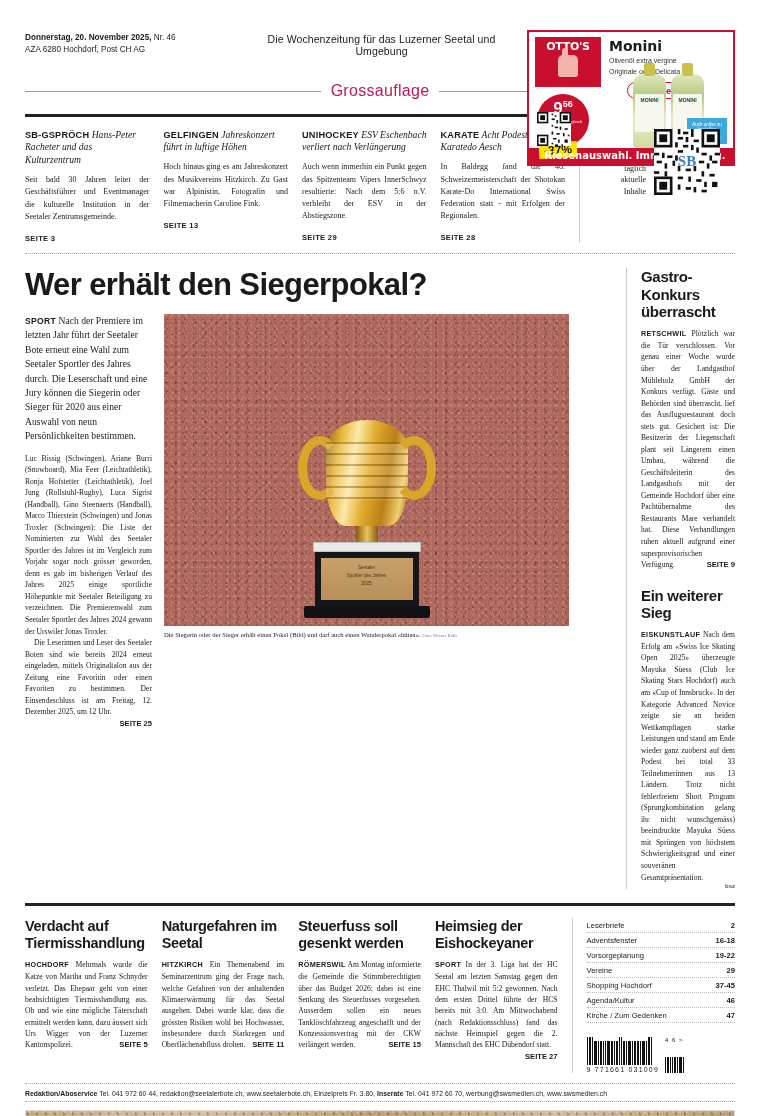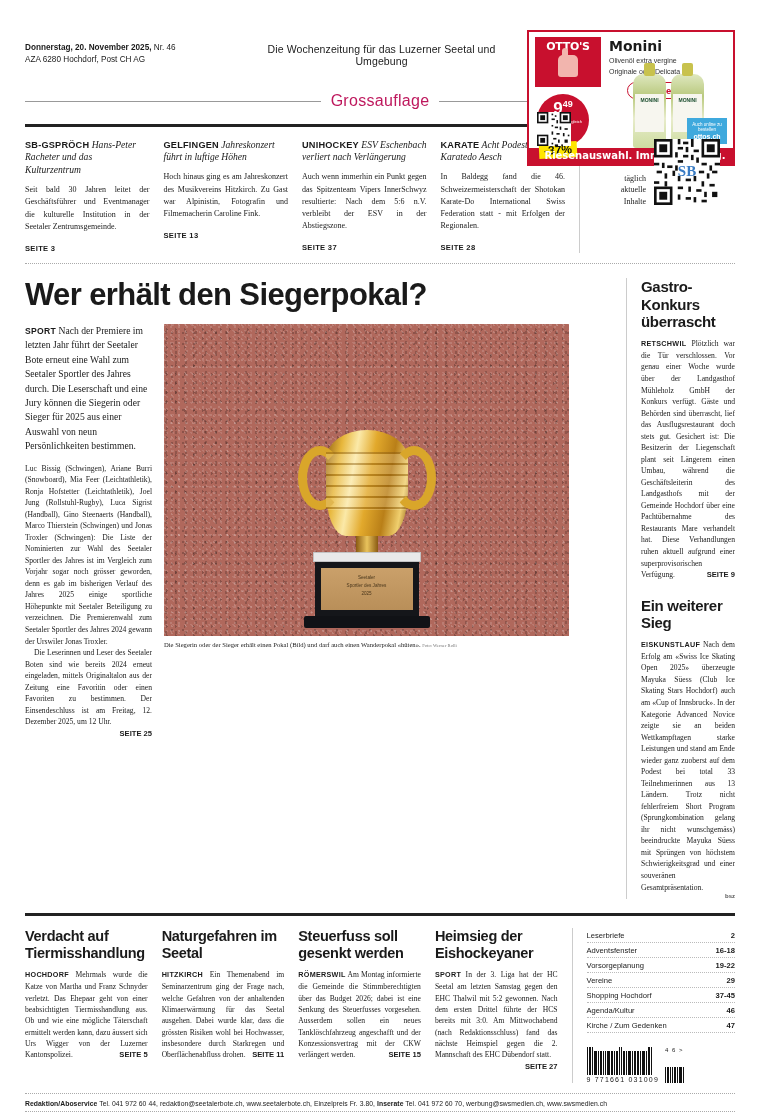--- a/index.html
+++ b/index.html
@@ -4,21 +4,21 @@
 <style>
   * { box-sizing: border-box; }
   html, body { margin: 0; padding: 0; }
   body {
     width: 760px; height: 1116px;
     background: #ffffff;
     font-family: "Liberation Sans", sans-serif;
     color: #1a1a1a;
     overflow: hidden;
   }
-  .page { width: 760px; height: 888px; position: relative; padding: 14px 25px; }
+  .page { width: 760px; height: 888px; position: relative; padding: 4px 25px; }
 
   
   .topline { display: flex; align-items: flex-start; padding-top: 28px; height: 52px; }
   .topline-left { width: 215px; font-size: 8.2px; line-height: 1.45; }
   .topline-left .d1 b { font-weight: bold; }
   .topline-left .d1 .nr { font-weight: normal; }
   .topline-center { flex: 1; text-align: center; font-size: 10.5px; padding-top: 1px; letter-spacing: .1px; }
   .topline-right { width: 212px; }
 
   
@@ -253,21 +253,21 @@
         <div class="lbl">
           <div class="bn">MONINI</div>
         </div>
       </div>
       <div class="bottle bottle2">
         <div class="lbl">
           <div class="bn">MONINI</div>
         </div>
       </div>
       <div class="ottos-price">
-        <div class="pv"><span>9</span><sup>49</sup></div>
+        <div class="pv"><span>9</span><sup>56</sup></div>
         <div class="pk"><span>Konkurrenzvergleich</span>
           <b>16.–</b></div>
       </div>
       <div class="ottos-disc">-37%</div>
       <svg class="ottos-qr" viewBox="0 0 21 21">
         <rect width="21" height="21" fill="#fff"></rect>
         <g fill="#111">
           <rect x="0" y="0" width="7" height="7"></rect>
             <rect x="1" y="1" width="5" height="5" fill="#fff"></rect>
             <rect x="2" y="2" width="3" height="3"></rect>
@@ -330,21 +330,21 @@
       </div>
       <div class="teaser-body">Hoch hinaus ging es am Jahreskonzert des Musikvereins Hitzkirch. Zu Gast war Alpinistin, Fotografin und Filmemacherin Caroline Fink.</div>
       <span class="teaser-page">SEITE 13</span>
     </div>
     <div class="teaser">
       <div class="teaser-head">
         <span class="kicker">UNIHOCKEY</span>
         <span>ESV Eschenbach verliert nach Verlängerung</span>
       </div>
       <div class="teaser-body">Auch wenn immerhin ein Punkt gegen das Spitzenteam Vipers InnerSchwyz resultierte: Nach dem 5:6 n.V. verbleibt der ESV in der Abstiegszone.</div>
-      <span class="teaser-page">SEITE 37</span>
+      <span class="teaser-page">SEITE 29</span>
     </div>
     <div class="teaser">
       <div class="teaser-head">
         <span class="kicker">KARATE</span>
         <span>Acht Podestplätze für Karatedo Aesch</span>
       </div>
       <div class="teaser-body">In Baldegg fand die 46. Schweizermeisterschaft der Shotokan Karate-Do International Swiss Federation statt - mit Erfolgen der Regionalen.</div>
       <span class="teaser-page">SEITE 28</span>
     </div>
     <div class="online-box">
@@ -418,21 +418,21 @@
   </div>
   <div class="hr-dot"></div>
 
   <div class="main">
     <div class="main-left">
       <div class="headline">Wer erhält den Siegerpokal?</div>
       <div class="lead-cols">
         <div class="lead-col">
           <div class="lead-intro">
             <span class="kick">SPORT</span>
-            <span>Nach der Premiere im letzten Jahr führt der Seetaler Bote erneut eine Wahl zum Seetaler Sportler des Jahres durch. Die Leserschaft und eine Jury können die Siegerin oder Sieger für 2025 aus einer Auswahl von neun Persönlichkeiten bestimmen.</span>
+            <span>Nach der Premiere im letzten Jahr führt der Seetaler Bote erneut eine Wahl zum Seetaler Sportler des Jahres durch. Die Leserschaft und eine Jury können die Siegerin oder Sieger für 2020 aus einer Auswahl von neun Persönlichkeiten bestimmen.</span>
           </div>
           <div class="lead-text">
             <p>Luc Bissig (Schwingen), Ariane Burri (Snowboard), Mia Feer (Leichtathletik), Ronja Hofstetter (Leichtathletik), Joel Jung (Rollstuhl-Rugby), Luca Sigrist (Handball), Gino Steenaerts (Handball), Marco Thierstein (Schwingen) und Jonas Troxler (Schwingen): Die Liste der Nominierten zur Wahl des Seetaler Sportler des Jahres ist im Vergleich zum Vorjahr sogar noch grösser geworden, denn es gab im bisherigen Verlauf des Jahres 2025 einige sportliche Höhepunkte mit Seetaler Beteiligung zu verzeichnen. Die Premierenwahl zum Seetaler Sportler des Jahres 2024 gewann der Urswiler Jonas Troxler.</p>
             <p><span>Die Leserinnen und Leser des Seetaler Boten sind wie bereits 2024 erneut eingeladen, mittels Originaltalon aus der Zeitung eine Favoritin oder einen Favoriten zu bestimmen. Der Einsendeschluss ist am Freitag, 12. Dezember 2025, um 12 Uhr.</span>
               <span class="seite-inline" style="float:right">SEITE 25</span></p>
           </div>
         </div>
         <div class="photo-wrap">
           <div class="photo">
             <div class="track"></div>

